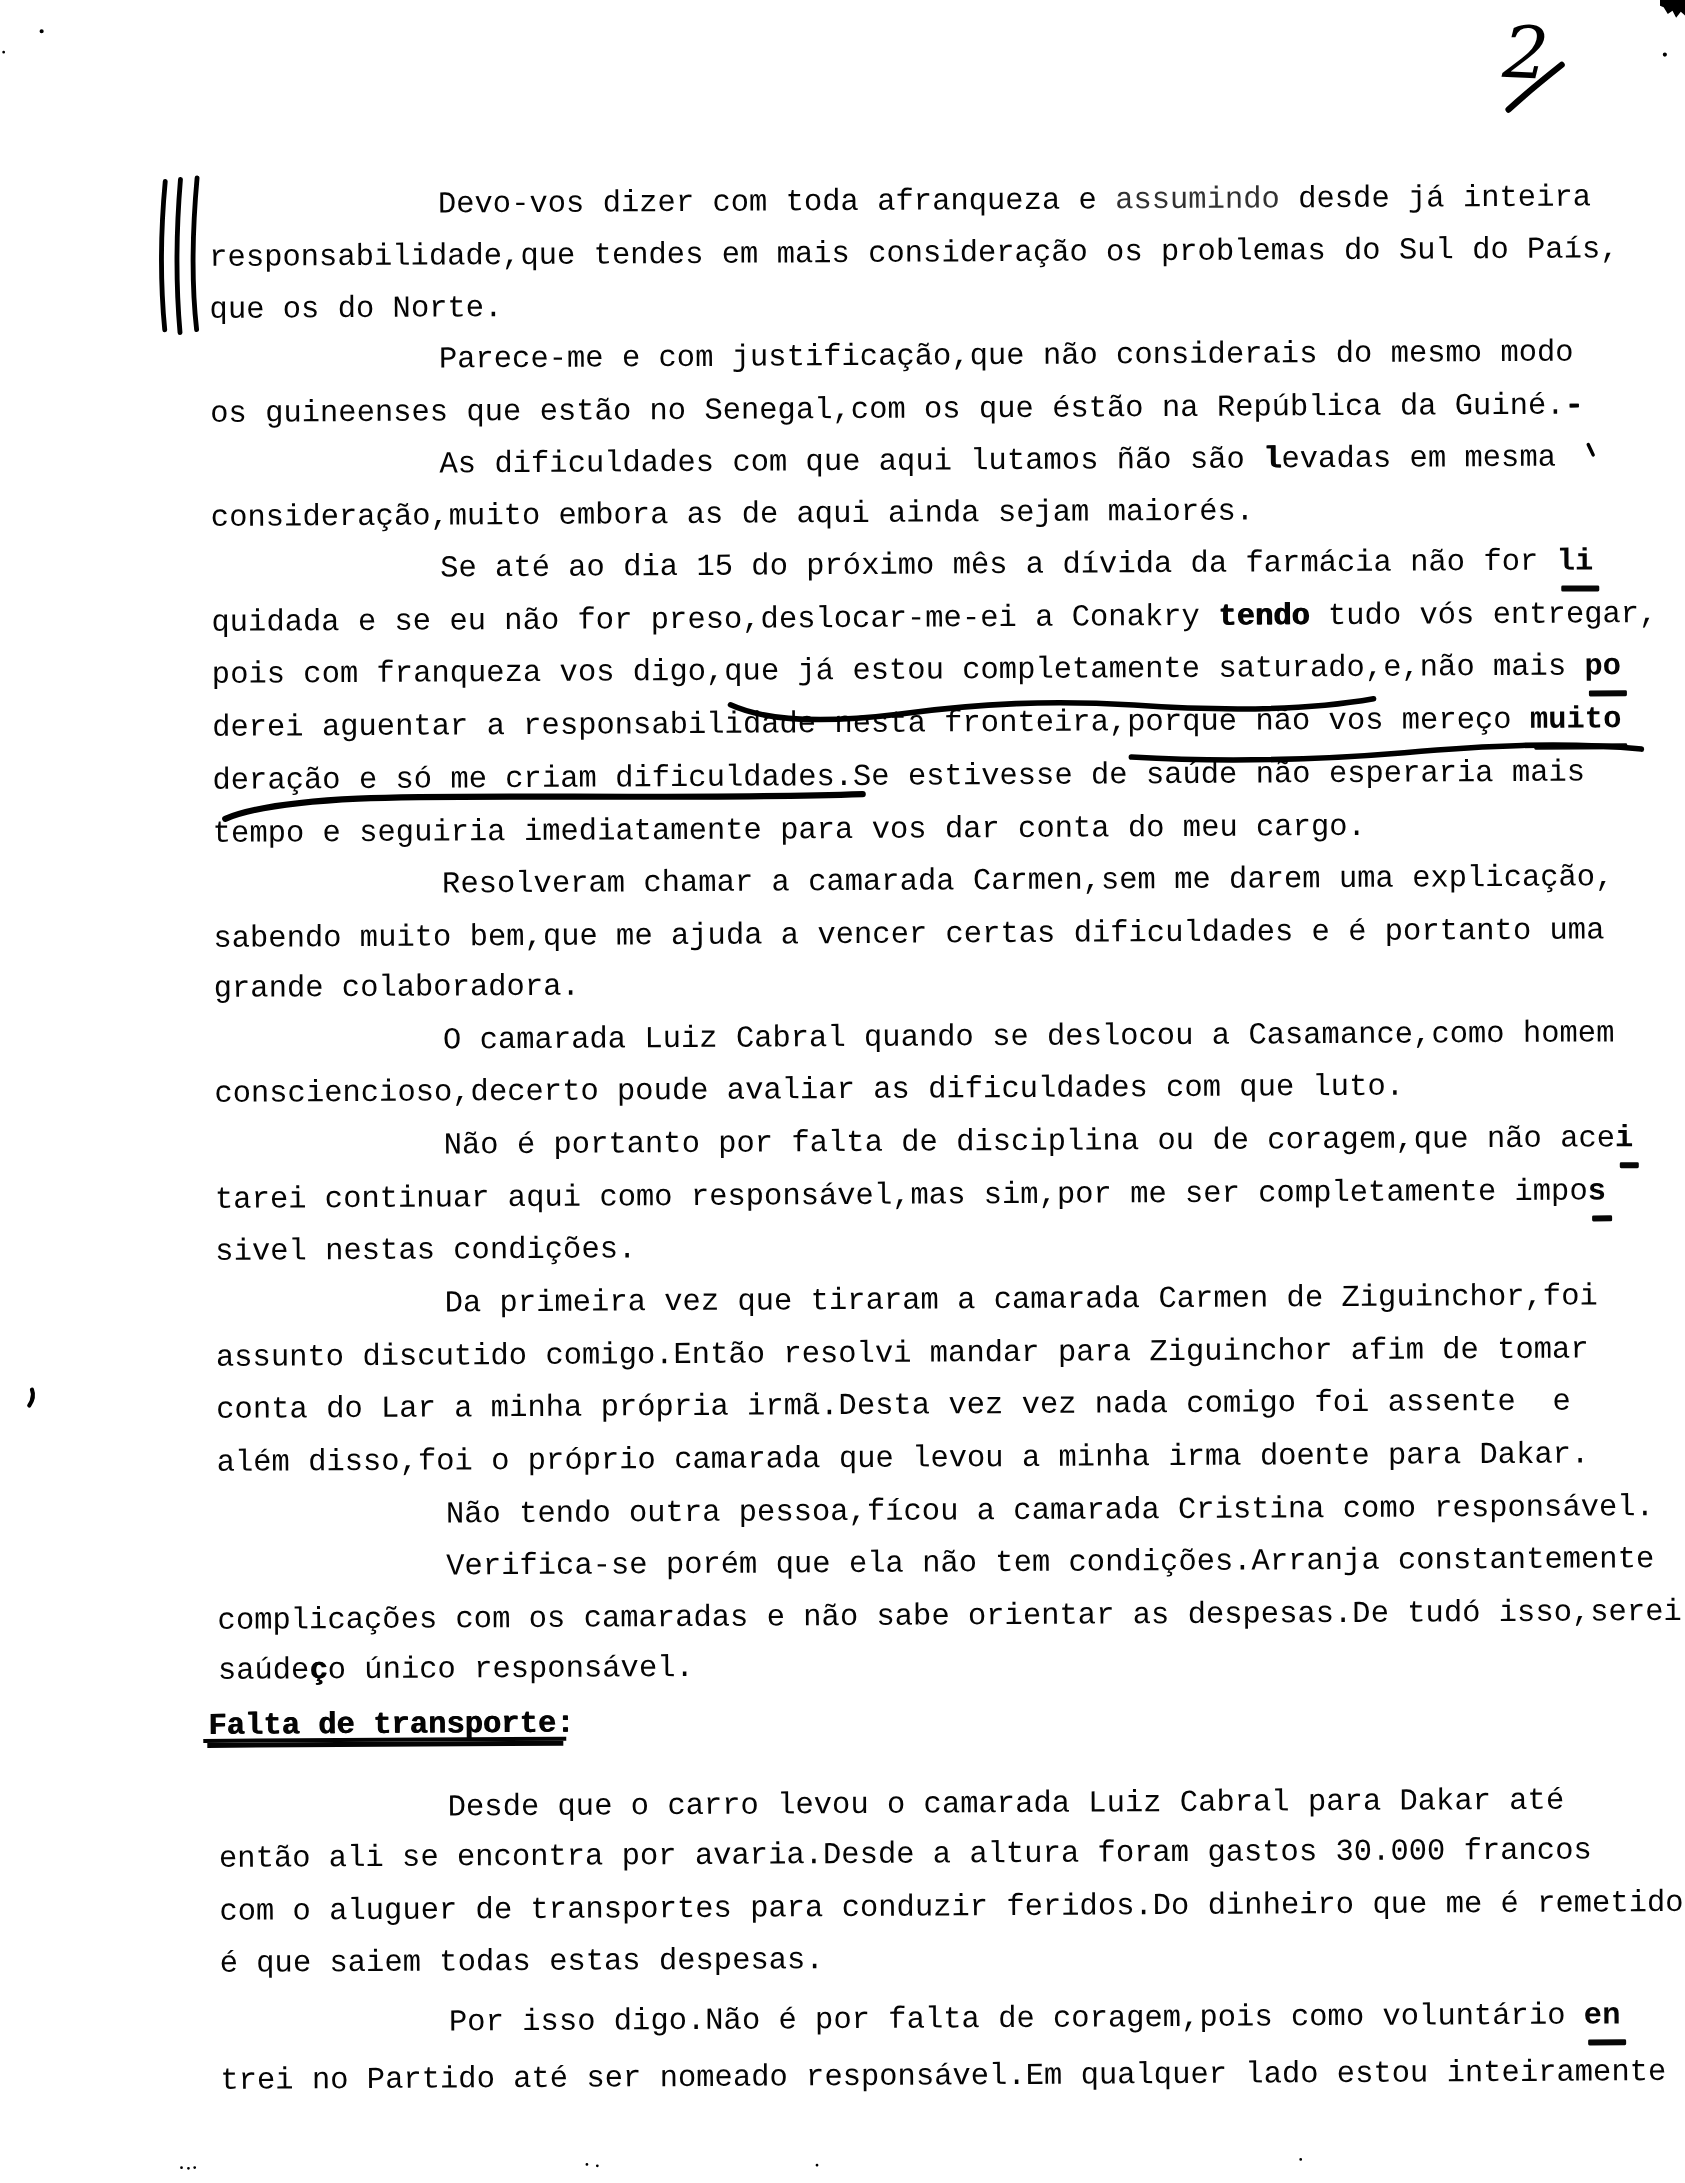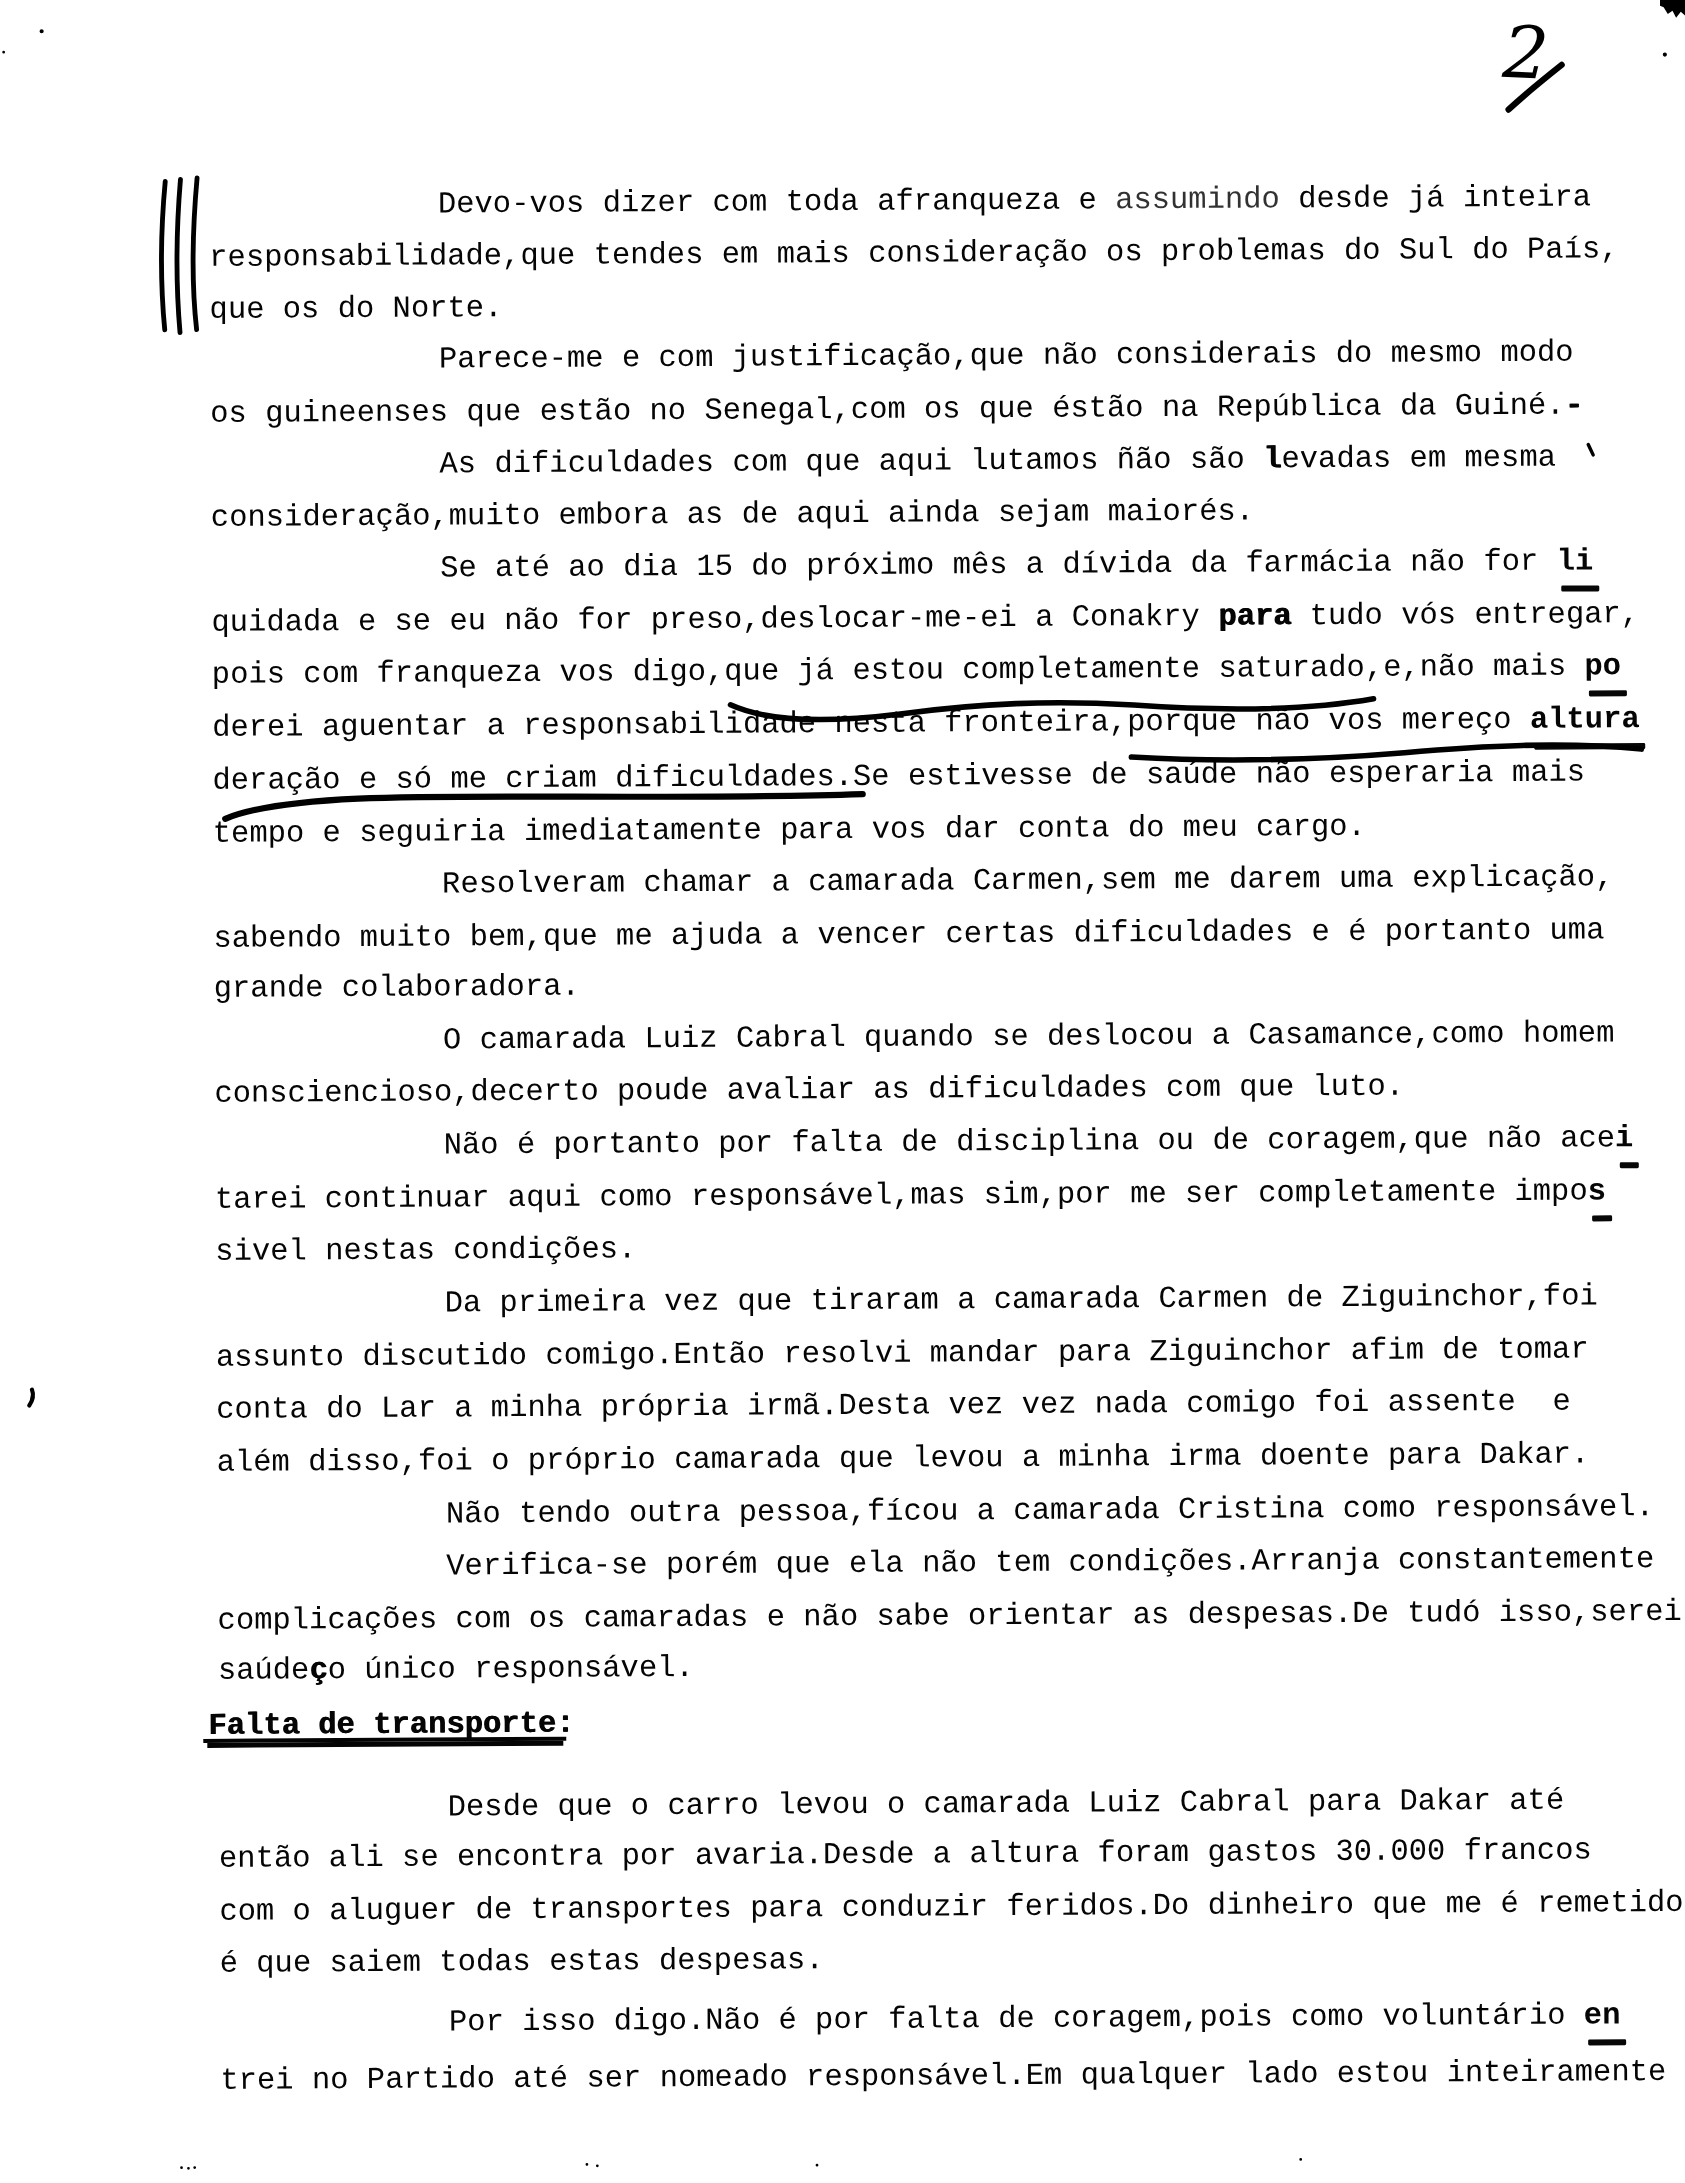--- a/index.html
+++ b/index.html
@@ -60,23 +60,23 @@
 
     <div id="text-layer">
         <div class="line" style="left: 444px; top: 184px;"><span class="seg n">Devo-vos dizer com toda afranqueza e </span><span class="seg f">assumindo</span><span class="seg n"> desde já inteira</span></div>
         <div class="line" style="left: 215px; top: 236px;"><span class="seg n">responsabilidade,que tendes em mais consideração os problemas do Sul do País,</span></div>
         <div class="line" style="left: 215px; top: 288px;"><span class="seg n">que os do Norte.</span></div>
         <div class="line" style="left: 444px; top: 339px;"><span class="seg n">Parece-me e com justificação,que não considerais do mesmo modo</span></div>
         <div class="line" style="left: 215px; top: 392px;"><span class="seg n">os guineenses que estão no Senegal,com os que éstão na República da Guiné.</span><span class="seg b">-</span></div>
         <div class="line" style="left: 444px; top: 444px;"><span class="seg n">As dificuldades com que aqui lutamos ñão são </span><span class="seg b">l</span><span class="seg n">evadas em mesma</span></div>
         <div class="line" style="left: 215px; top: 496px;"><span class="seg n">consideração,muito embora as de aqui ainda sejam maiorés.</span></div>
         <div class="line" style="left: 444px; top: 548px;"><span class="seg n">Se até ao dia 15 do próximo mês a dívida da farmácia não for </span><span class="seg u">li</span></div>
-        <div class="line" style="left: 215px; top: 601px;"><span class="seg n">quidada e se eu não for preso,deslocar-me-ei a Conakry </span><span class="seg b">para</span><span class="seg n"> tudo vós entregar,</span></div>
+        <div class="line" style="left: 215px; top: 601px;"><span class="seg n">quidada e se eu não for preso,deslocar-me-ei a Conakry </span><span class="seg b">tendo</span><span class="seg n"> tudo vós entregar,</span></div>
         <div class="line" style="left: 215px; top: 653px;"><span class="seg n">pois com franqueza vos digo,que já estou completamente saturado,e,não mais </span><span class="seg u">po</span></div>
-        <div class="line" style="left: 215px; top: 706px;"><span class="seg n">derei aguentar a responsabilidade nesta fronteira,porque não vos mereço </span><span class="seg u">altura</span></div>
+        <div class="line" style="left: 215px; top: 706px;"><span class="seg n">derei aguentar a responsabilidade nesta fronteira,porque não vos mereço </span><span class="seg u">muito</span></div>
         <div class="line" style="left: 215px; top: 759px;"><span class="seg n">deração e só me criam dificuldades.Se estivesse de saúde não esperaria mais</span></div>
         <div class="line" style="left: 215px; top: 812px;"><span class="seg n">tempo e seguiria imediatamente para vos dar conta do meu cargo.</span></div>
         <div class="line" style="left: 444px; top: 864px;"><span class="seg n">Resolveram chamar a camarada Carmen,sem me darem uma explicação,</span></div>
         <div class="line" style="left: 215px; top: 917px;"><span class="seg n">sabendo muito bem,que me ajuda a vencer certas dificuldades e é portanto uma</span></div>
         <div class="line" style="left: 215px; top: 967px;"><span class="seg n">grande colaboradora.</span></div>
         <div class="line" style="left: 444px; top: 1020px;"><span class="seg n">O camarada Luiz Cabral quando se deslocou a Casamance,como homem</span></div>
         <div class="line" style="left: 215px; top: 1072px;"><span class="seg n">consciencioso,decerto poude avaliar as dificuldades com que luto.</span></div>
         <div class="line" style="left: 444px; top: 1125px;"><span class="seg n">Não é portanto por falta de disciplina ou de coragem,que não ace</span><span class="seg u">i</span></div>
         <div class="line" style="left: 215px; top: 1178px;"><span class="seg n">tarei continuar aqui como responsável,mas sim,por me ser completamente impo</span><span class="seg u">s</span></div>
         <div class="line" style="left: 215px; top: 1230px;"><span class="seg n">sivel nestas condições.</span></div>

